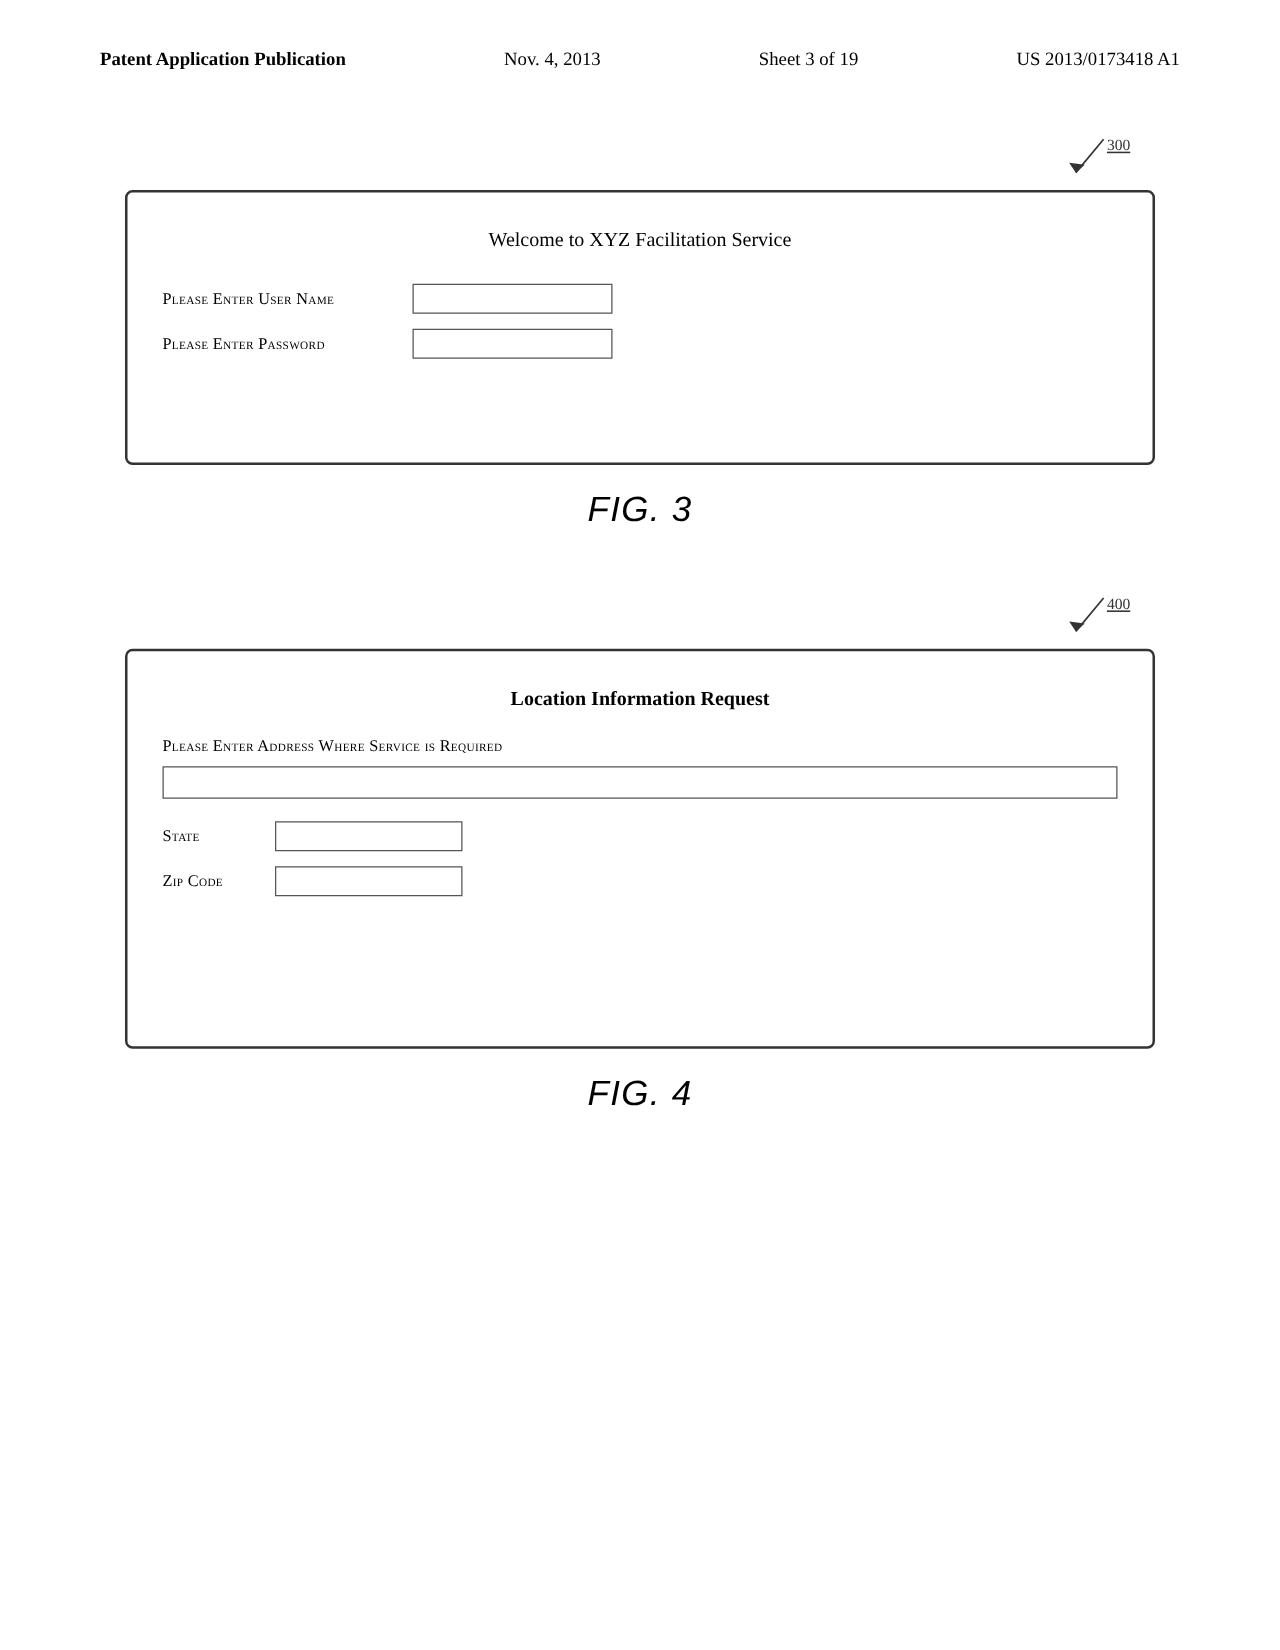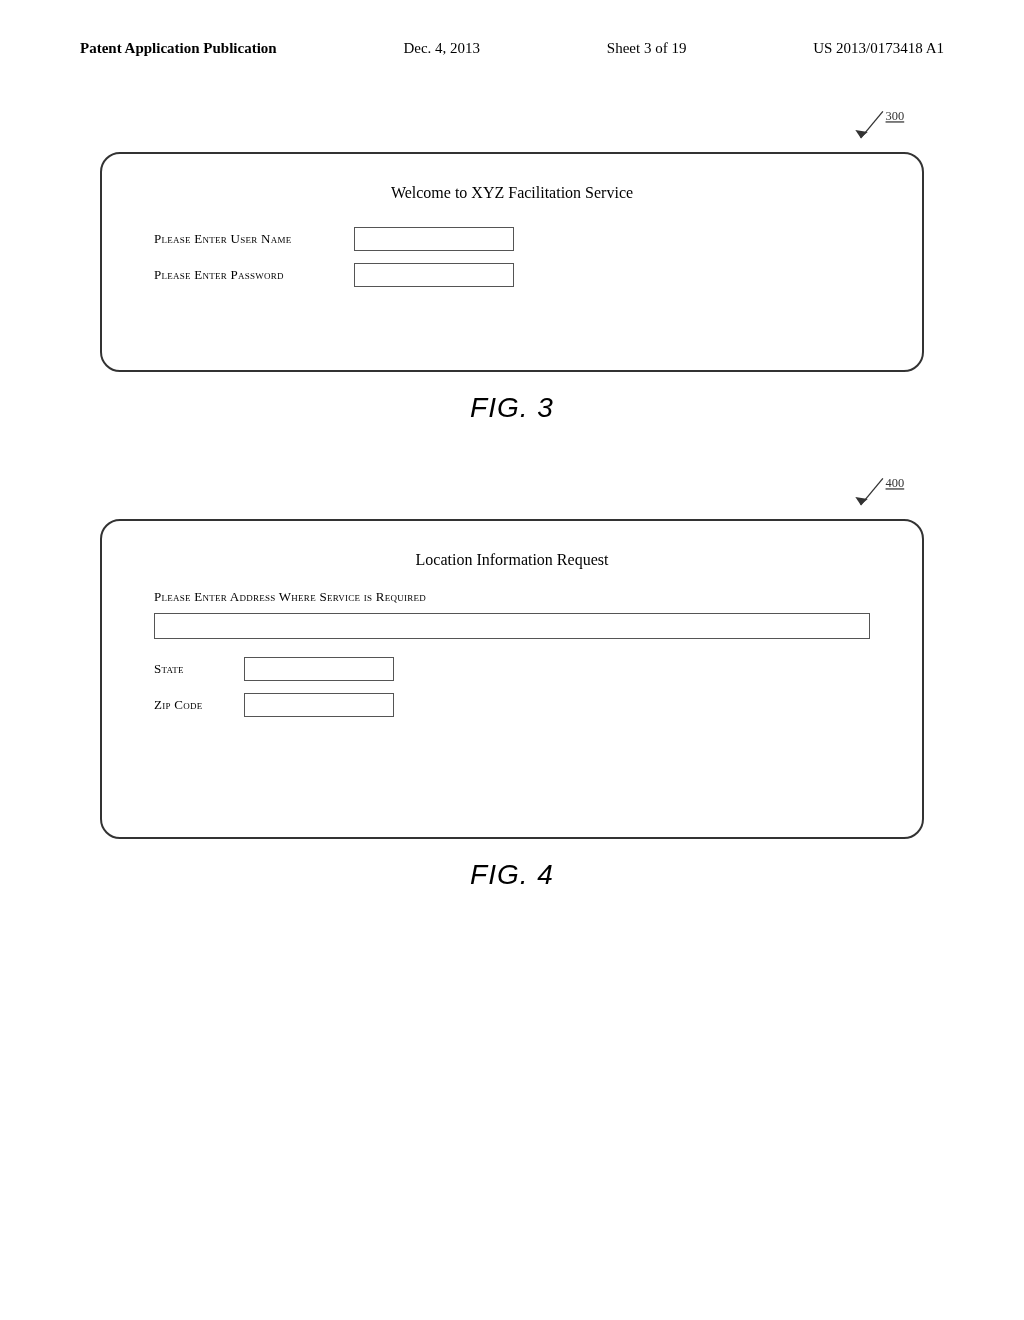--- a/index.html
+++ b/index.html
@@ -55,22 +55,22 @@
     }
 
     
     .figure-section {
       margin-bottom: 50px;
     }
 
     
     .rounded-box {
       border: 2px solid #333;
-      border-radius: 20px;
-      padding: 30px 52px;
+      border-radius: 6px;
+      padding: 30px 28px;
       background: #fff;
       margin: 0 20px;
     }
 
     
     .login-box {
       min-height: 220px;
     }
 
     .box-title {
@@ -126,20 +126,21 @@
     
     .location-box {
       min-height: 320px;
     }
 
     .location-title {
       text-align: center;
       font-size: 16px;
       font-family: 'Times New Roman', Times, serif;
       margin-bottom: 20px;
+      font-weight: bold;
     }
 
     .address-label {
       font-size: 13px;
       font-family: 'Times New Roman', Times, serif;
       font-variant: small-caps;
       letter-spacing: 0.02em;
       margin-bottom: 8px;
     }
 
@@ -185,21 +186,21 @@
       height: 40px;
     }
   </style>
 </head>
 <body>
 
 <div class="page">
 
   <div class="header">
     <div class="header-left">Patent Application Publication</div>
-    <div class="header-middle">Dec. 4, 2013</div>
+    <div class="header-middle">Nov. 4, 2013</div>
     <div class="header-sheet">Sheet 3 of 19</div>
     <div class="header-right">US 2013/0173418 A1</div>
   </div>
 
   <div class="figure-section">
 
     <div class="pointer-row">
       <svg class="pointer-svg" viewBox="0 0 90 45" xmlns="http://www.w3.org/2000/svg">
 
         <line x1="55" y1="5" x2="30" y2="35" stroke="#333" stroke-width="1.5"></line>

